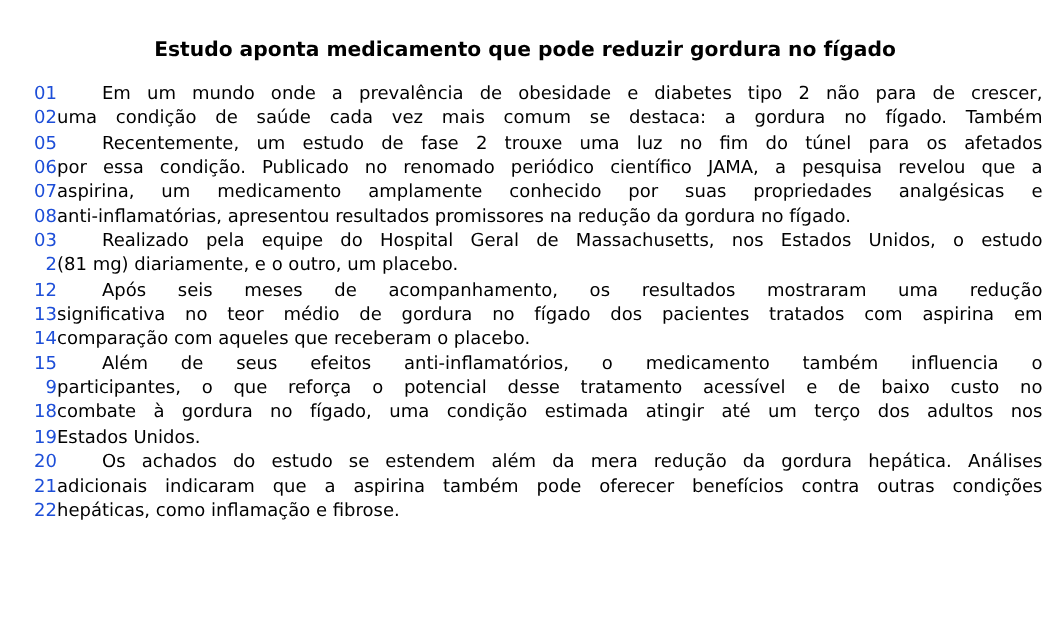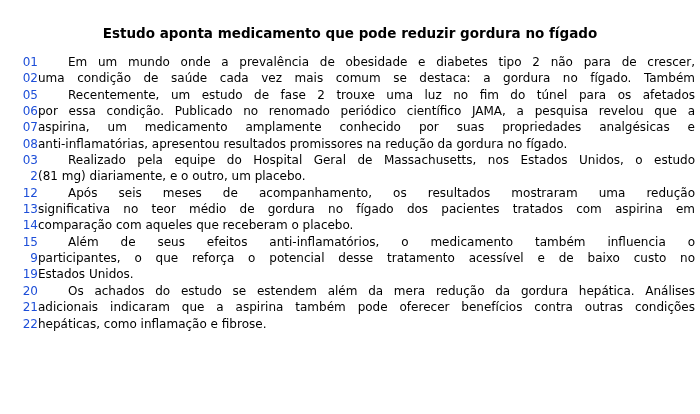--- a/index.html
+++ b/index.html
@@ -103,20 +103,24 @@
       </div>
       <div class="line">
         <span class="num">15</span>
         <span class="txt justify indent">Além de seus efeitos anti-inflamatórios, o medicamento também influencia o</span>
       </div>
       <div class="line">
         <span class="num">9</span>
         <span class="txt justify">participantes, o que reforça o potencial desse tratamento acessível e de baixo custo no</span>
       </div>
       <div class="line">
+        <span class="num">18</span>
+        <span class="txt justify">combate à gordura no fígado, uma condição estimada atingir até um terço dos adultos nos</span>
+      </div>
+      <div class="line">
         <span class="num">19</span>
         <span class="txt">Estados Unidos.</span>
       </div>
       <div class="line">
         <span class="num">20</span>
         <span class="txt justify indent">Os achados do estudo se estendem além da mera redução da gordura hepática. Análises</span>
       </div>
       <div class="line">
         <span class="num">21</span>
         <span class="txt justify">adicionais indicaram que a aspirina também pode oferecer benefícios contra outras condições</span>

